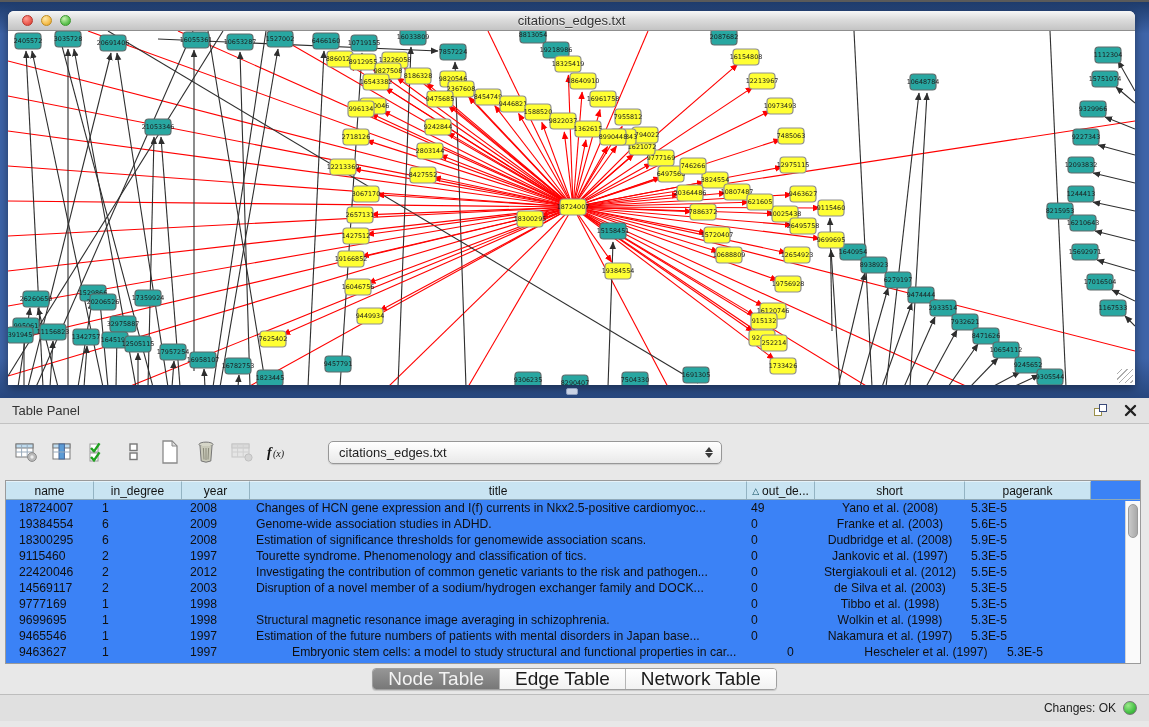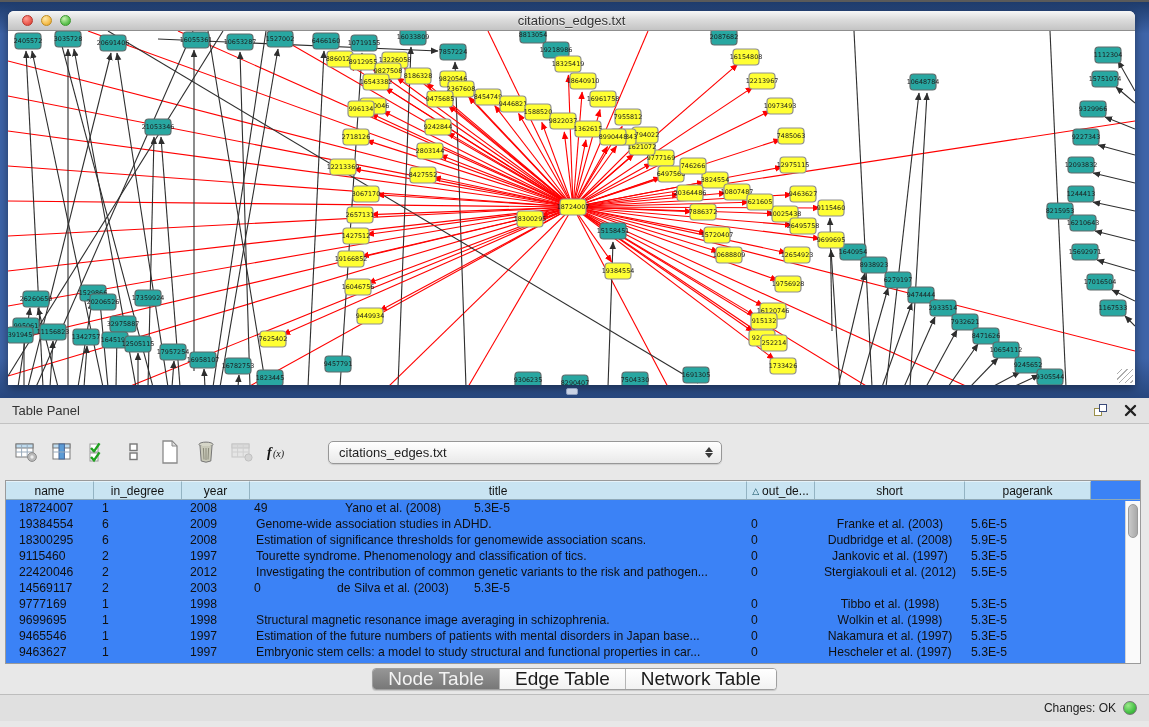--- a/index.html
+++ b/index.html
@@ -606,20 +606,21 @@
         <div class="hcell" style="width: 497px;">title</div>
         <div class="hcell" style="width: 68px;"><span class="sortglyph">△</span>out_de...</div>
         <div class="hcell" style="width: 150px;">short</div>
         <div class="hcell" style="width: 126px;">pagerank</div>
       </div>
     <div id="tbody">
         <div class="trow">
           <div class="tcell" style="width: 88px; padding-left: 13px;">18724007</div>
           <div class="tcell" style="width: 88px; padding-left: 8px;">1</div>
           <div class="tcell" style="width: 68px; padding-left: 8px;">2008</div>
+          <div class="tcell" style="width: 497px; padding-left: 6px;">Changes of HCN gene expression and I(f) currents in Nkx2.5-positive cardiomyoc...</div>
           <div class="tcell" style="width: 68px; padding-left: 4px;">49</div>
           <div class="tcell" style="width: 150px; text-align: center;">Yano et al. (2008)</div>
           <div class="tcell" style="width: 126px; padding-left: 6px;">5.3E-5</div>
         </div>
         <div class="trow">
           <div class="tcell" style="width: 88px; padding-left: 13px;">19384554</div>
           <div class="tcell" style="width: 88px; padding-left: 8px;">6</div>
           <div class="tcell" style="width: 68px; padding-left: 8px;">2009</div>
           <div class="tcell" style="width: 497px; padding-left: 6px;">Genome-wide association studies in ADHD.</div>
           <div class="tcell" style="width: 68px; padding-left: 4px;">0</div>
@@ -650,20 +651,21 @@
           <div class="tcell" style="width: 68px; padding-left: 8px;">2012</div>
           <div class="tcell" style="width: 497px; padding-left: 6px;">Investigating the contribution of common genetic variants to the risk and pathogen...</div>
           <div class="tcell" style="width: 68px; padding-left: 4px;">0</div>
           <div class="tcell" style="width: 150px; text-align: center;">Stergiakouli et al. (2012)</div>
           <div class="tcell" style="width: 126px; padding-left: 6px;">5.5E-5</div>
         </div>
         <div class="trow">
           <div class="tcell" style="width: 88px; padding-left: 13px;">14569117</div>
           <div class="tcell" style="width: 88px; padding-left: 8px;">2</div>
           <div class="tcell" style="width: 68px; padding-left: 8px;">2003</div>
+          <div class="tcell" style="width: 497px; padding-left: 6px;">Disruption of a novel member of a sodium/hydrogen exchanger family and DOCK...</div>
           <div class="tcell" style="width: 68px; padding-left: 4px;">0</div>
           <div class="tcell" style="width: 150px; text-align: center;">de Silva et al. (2003)</div>
           <div class="tcell" style="width: 126px; padding-left: 6px;">5.3E-5</div>
         </div>
         <div class="trow">
           <div class="tcell" style="width: 88px; padding-left: 13px;">9777169</div>
           <div class="tcell" style="width: 88px; padding-left: 8px;">1</div>
           <div class="tcell" style="width: 68px; padding-left: 8px;">1998</div>
           <div class="tcell" style="width: 497px; padding-left: 6px; margin-top: 14px;">Corpus callosum shape and size in male patients with schizophrenia.</div>
           <div class="tcell" style="width: 68px; padding-left: 4px;">0</div>
@@ -685,21 +687,21 @@
           <div class="tcell" style="width: 68px; padding-left: 8px;">1997</div>
           <div class="tcell" style="width: 497px; padding-left: 6px;">Estimation of the future numbers of patients with mental disorders in Japan base...</div>
           <div class="tcell" style="width: 68px; padding-left: 4px;">0</div>
           <div class="tcell" style="width: 150px; text-align: center;">Nakamura et al. (1997)</div>
           <div class="tcell" style="width: 126px; padding-left: 6px;">5.3E-5</div>
         </div>
         <div class="trow">
           <div class="tcell" style="width: 88px; padding-left: 13px;">9463627</div>
           <div class="tcell" style="width: 88px; padding-left: 8px;">1</div>
           <div class="tcell" style="width: 68px; padding-left: 8px;">1997</div>
-          <div class="tcell" style="width: 497px; padding-left: 6px;">Embryonic stem cells: a model to study structural and functional properties in car...</div>
+          <div class="tcell" style="width: 497px; padding-left: 6px; margin-left: 36px;">Embryonic stem cells: a model to study structural and functional properties in car...</div>
           <div class="tcell" style="width: 68px; padding-left: 4px;">0</div>
           <div class="tcell" style="width: 150px; text-align: center;">Hescheler et al. (1997)</div>
           <div class="tcell" style="width: 126px; padding-left: 6px;">5.3E-5</div>
         </div>
       </div>
     <div id="vscroll">
       <div id="vthumb"></div>
     </div>
   </div>
 

